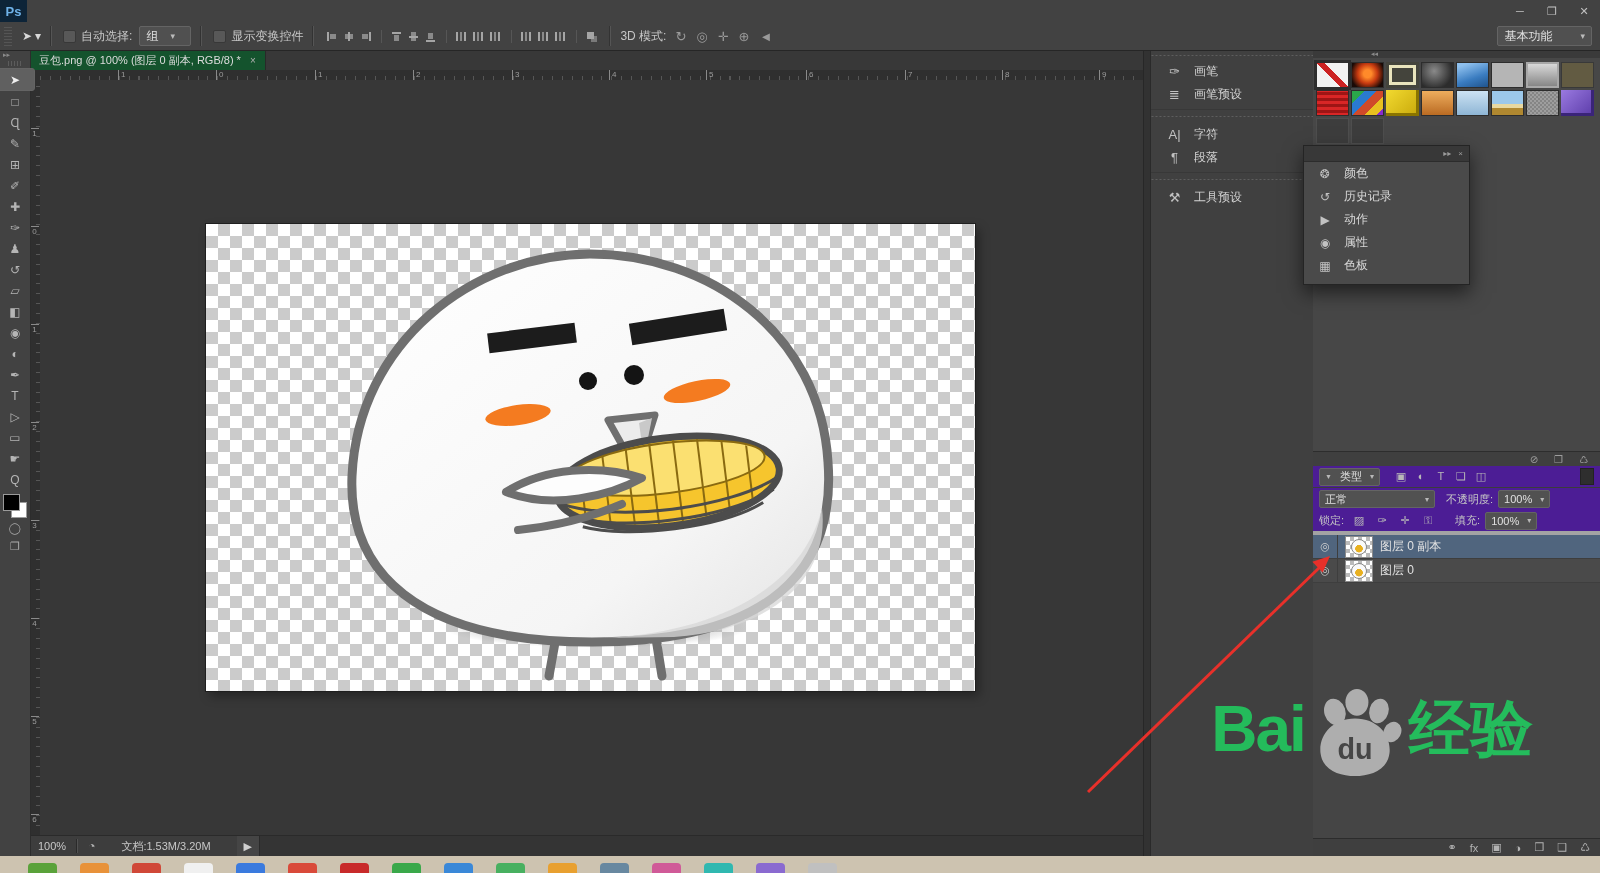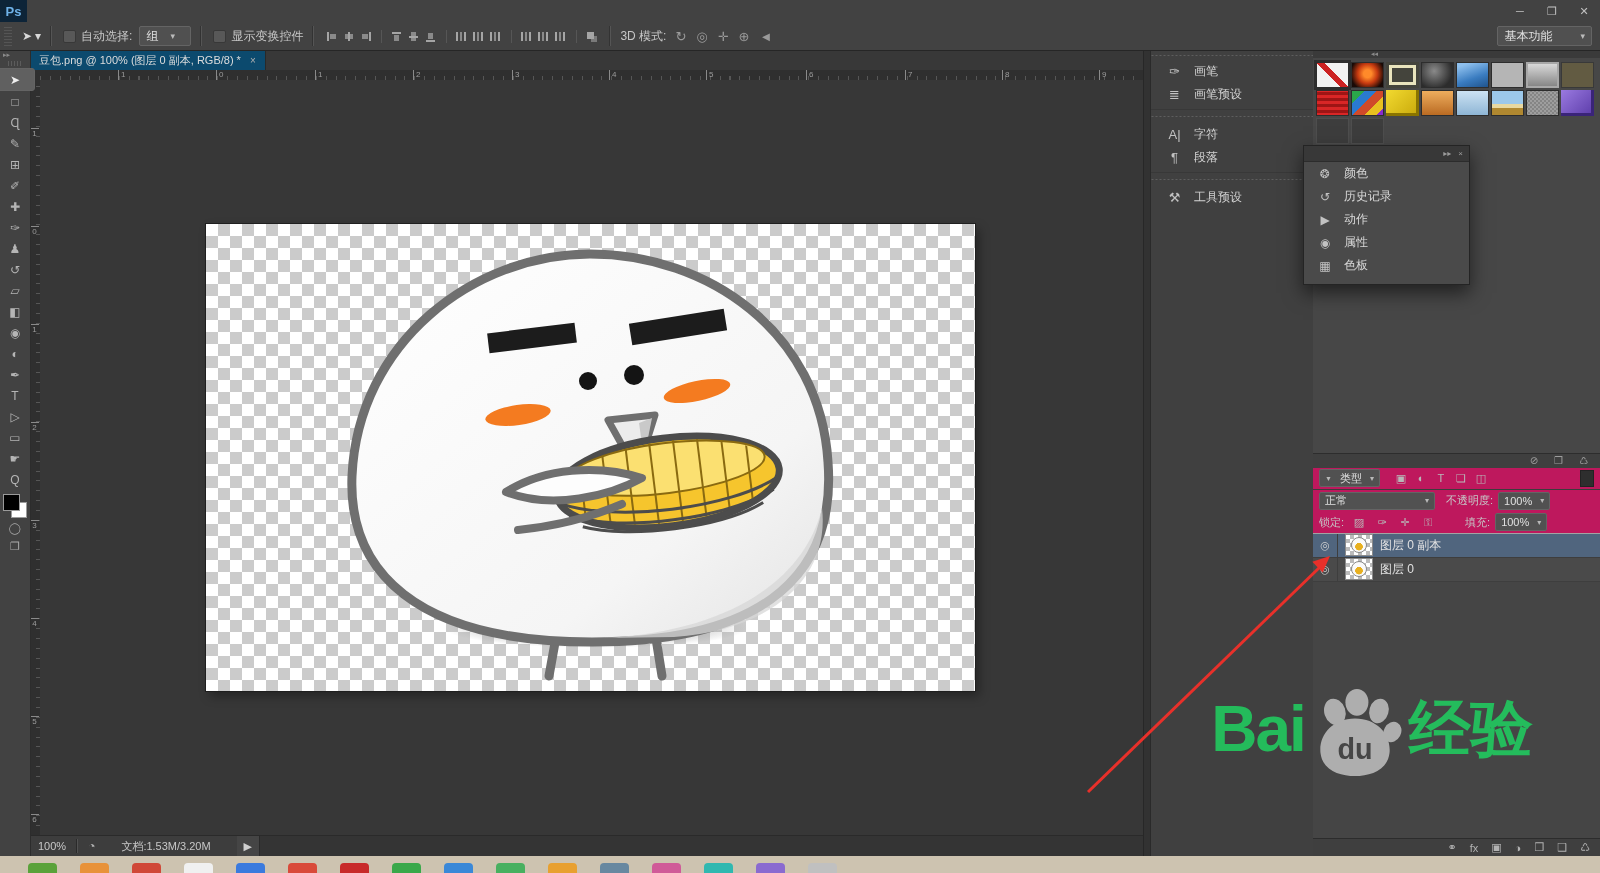--- a/index.html
+++ b/index.html
@@ -47,21 +47,21 @@
   .tool{width:26px;height:21px;display:flex;align-items:center;justify-content:center;color:#b5b5b5;font-size:12px}
   .tool.sel{background:#606060;border-radius:3px;color:#efefef}
   .fgbg{position:relative;width:26px;height:26px;margin-top:3px}
   .fg{position:absolute;left:1px;top:1px;width:15px;height:15px;background:#000;border:1px solid #9a9a9a;z-index:2}
   .bg{position:absolute;right:1px;bottom:1px;width:14px;height:14px;background:#fff;border:1px solid #9a9a9a}
   .mini-tool{width:26px;height:18px;display:flex;align-items:center;justify-content:center;color:#aaa;font-size:11px}
 
   
   .canvaswrap{position:absolute;left:30px;top:50px;width:1113px;bottom:17px;background:#363636}
   .tabbar{position:absolute;left:0;top:0;right:0;height:20px;background:#383838;border-bottom:1px solid #292929;display:flex}
-  .doctab{background:#0c4a6e;color:#dcdcdc;font-size:11px;padding:0 9px;display:flex;align-items:center;gap:9px;
+  .doctab{background:#14532d;color:#dcdcdc;font-size:11px;padding:0 9px;display:flex;align-items:center;gap:9px;
           border-right:1px solid #292929;max-width:340px;white-space:nowrap}
   .doctab .x{color:#b0b0b0;font-size:10px}
   .corner{position:absolute;left:0;top:20px;width:10px;height:10px;background:#2f2f2f;border-right:1px solid #222;border-bottom:1px solid #222}
   .rulerH{position:absolute;left:10px;top:20px;right:0;height:10px;background:#2f2f2f;border-bottom:1px solid #1e1e1e;
           background-image:repeating-linear-gradient(90deg,#565656 0 1px,transparent 1px 9.85px);
           background-size:100% 4px;background-position:0 100%;background-repeat:no-repeat}
   .rh-num{position:absolute;top:0;font-size:8px;color:#9c9c9c;border-left:1px solid #8a8a8a;padding-left:2px;height:10px;line-height:10px}
   .rulerV{position:absolute;left:0;top:30px;width:10px;bottom:20px;background:#2f2f2f;border-right:1px solid #1e1e1e;
           background-image:repeating-linear-gradient(0deg,#565656 0 1px,transparent 1px 9.85px);
           background-size:4px 100%;background-position:100% 0;background-repeat:no-repeat}
@@ -96,24 +96,24 @@
   .r-tabs{height:22px;background:#3a3a3a;display:flex;align-items:flex-end;font-size:12px}
   .rtab{padding:3px 13px 4px;color:#bdbdbd;background:#414141;border-right:1px solid #2d2d2d}
   .rtab.act{background:#4c4c4c;color:#e4e4e4}
   .rtab-menu{margin-left:auto;padding-right:7px;color:#9a9a9a;font-size:10px}
   .sw-grid{padding:4px 3px;display:flex;flex-wrap:wrap;gap:2px}
   .sw{width:33px;height:26px;box-shadow:inset 0 0 0 1px #2d2d2d}
   .styles-body{flex:1}
   .pfoot{height:14px;background:#3f3f3f;border-top:1px solid #2d2d2d;display:flex;justify-content:flex-end;align-items:center;
          gap:16px;padding-right:12px;font-size:10px;color:#9e9e9e}
   .l-tabs{height:22px;background:#3a3a3a;display:flex;align-items:flex-end;font-size:12px}
-  .l-row{display:flex;align-items:center;gap:5px;padding:0 6px;background:#be185d}
+  .l-row{display:flex;align-items:center;gap:5px;padding:0 6px;background:#4c1d95}
   .l-filter{height:21px;border-bottom:1px solid #3c3c3c}
   .l-blend{height:22px}
-  .l-lock{height:21px;border-bottom:1px solid #a3a3a3}
+  .l-lock{height:21px;border-bottom:4px solid #a3a3a3}
   .ldd{background:#515151;border:1px solid #646464;border-radius:2px;height:16px;display:flex;align-items:center;
        padding:0 5px;font-size:11px;color:#e0e0e0;gap:8px}
   .ldd .car{font-size:8px;color:#b8b8b8}
   .lbl{font-size:11px;color:#c6c6c6}
   .fico{width:16px;text-align:center;color:#b8b8b8;font-size:11px}
   .ltoggle{width:12px;height:15px;background:#2e2e2e;border:1px solid #222;margin-left:auto}
   .layerlist{flex:1;background:#454545;display:flex;flex-direction:column}
   .layer-row{height:23px;display:flex;align-items:center;background:#4a4a4a;border-bottom:1px solid #3e3e3e;font-size:12px;color:#e2e2e2}
   .layer-row.selected{background:#50657e}
   .eyec{width:24px;align-self:stretch;display:flex;align-items:center;justify-content:center;border-right:1px solid #3e3e3e;
@@ -435,21 +435,21 @@
   </div>
   <div class="l-row l-lock">
     <span class="lbl">锁定:</span>
     <span style="display:inline-flex;gap:7px;margin-left:2px">
 
     <span class="fico" title="lock-transparent-pixels-icon">▨</span>
         <span class="fico" title="lock-image-pixels-icon">✑</span>
         <span class="fico" title="lock-position-icon">✛</span>
         <span class="fico" title="lock-all-icon">⚿</span>
       </span>
-    <span class="lbl" style="margin-left:24px">填充:</span>
+    <span class="lbl" style="margin-left:14px">填充:</span>
     <span class="ldd">
       <span>100%</span>
       <span class="car">▾</span>
     </span>
   </div>
   <div class="layerlist">
 
       <div class="layer-row selected">
         <span class="eyec" title="图层 0 副本">
           <i>◎</i>

